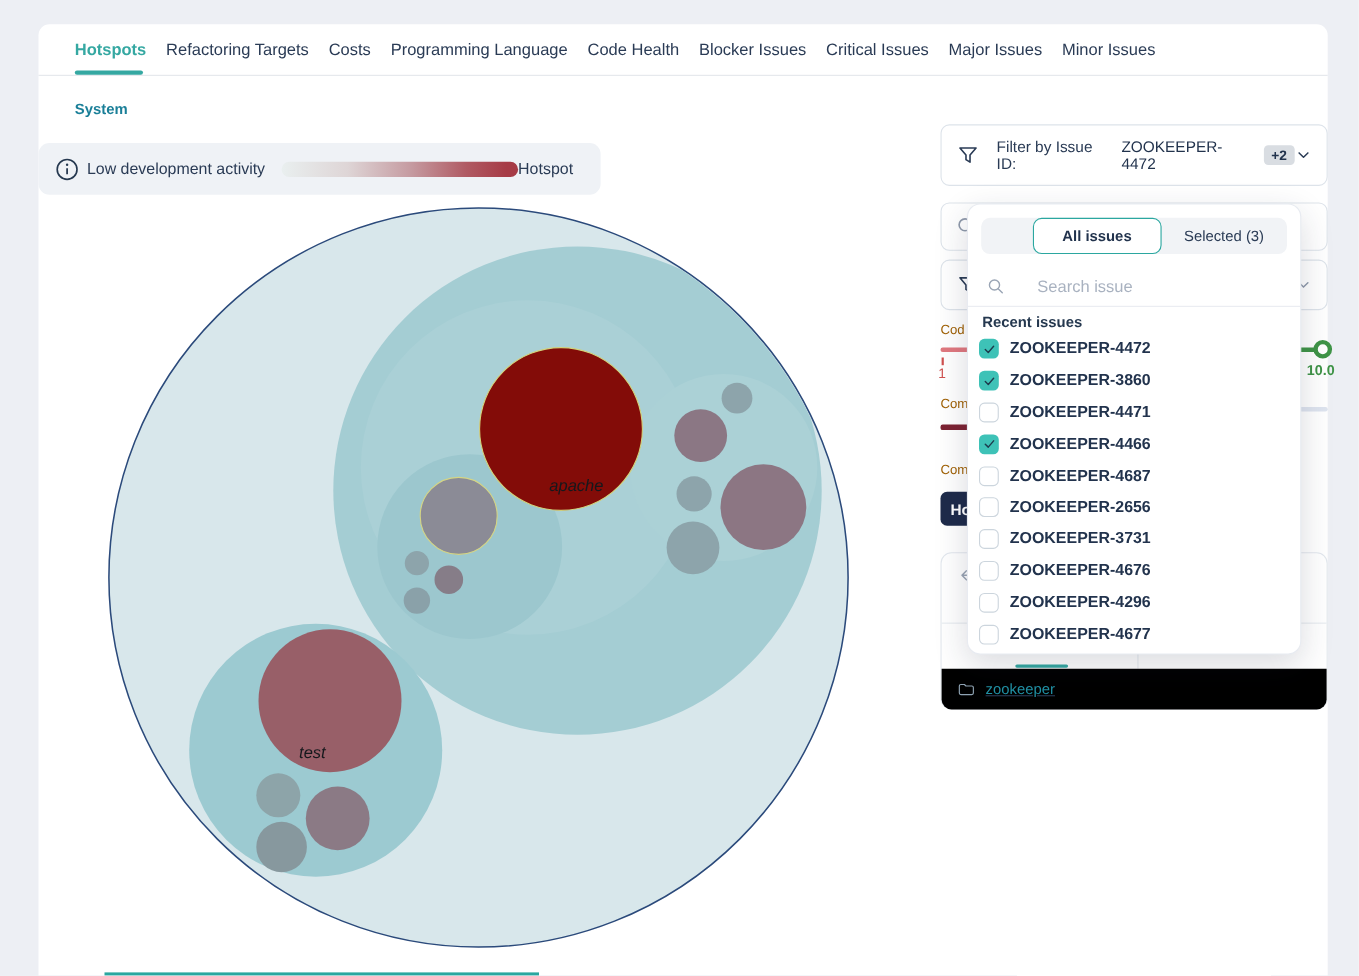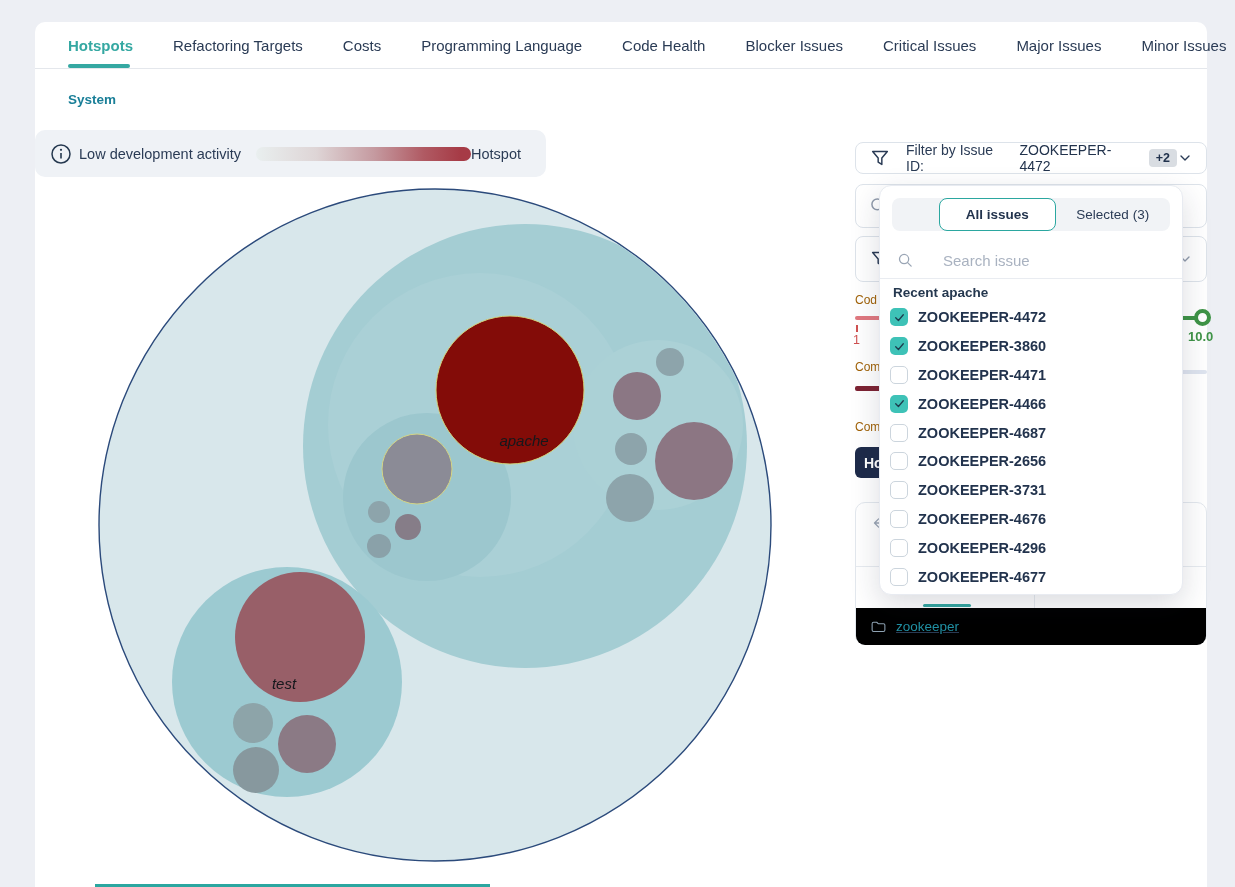--- a/index.html
+++ b/index.html
@@ -1,21 +1,21 @@
 <!DOCTYPE html>
 <html><head>
 <meta charset="utf-8">
 <style>
   html,body{margin:0;padding:0;background:#edeff4;}
   #screen{position:relative;width:1235px;height:887px;background:#edeff4;overflow:hidden;
           font-family:"Liberation Sans",sans-serif;color:#2a3b55;}
   .card{position:absolute;left:35px;top:22px;width:1172px;height:865px;background:#fff;border-radius:10px 10px 0 0;}
 
   
-  #tabs{position:absolute;left:68px;top:22px;height:46px;display:flex;align-items:center;gap:40px;z-index:2;}
+  #tabs{position:absolute;left:68px;top:22px;height:46px;display:flex;align-items:center;gap:18px;z-index:2;}
   .tab{font-size:15px;font-weight:500;color:#2a3b55;white-space:nowrap;cursor:pointer;}
   .tab.active{color:#35a8a2;font-weight:600;}
   .tab-underline{position:absolute;left:68px;top:64px;width:62px;height:4px;background:#35a8a2;border-radius:2px;z-index:2;}
   .tabs-divider{position:absolute;left:35px;top:68px;width:1172px;height:1px;background:#e4e7ec;z-index:1;}
 
   .system{position:absolute;left:68px;top:92px;font-size:13.5px;font-weight:700;color:#1a7f98;z-index:2;cursor:pointer;}
 
   
   .legend{position:absolute;left:35px;top:130px;width:511px;height:47px;background:#eff2f6;border-radius:10px;
           display:flex;align-items:center;z-index:2;}
@@ -145,21 +145,21 @@
         <circle cx="253" cy="723" r="20" fill="#8da4a9"></circle>
         <circle cx="307" cy="744" r="29" fill="#8b7a85"></circle>
         <circle cx="256" cy="770" r="23" fill="#87989e"></circle>
       </g>
     <g id="bubble-labels">
         <text x="524" y="446" text-anchor="middle" style="font-family:&quot;Liberation Sans&quot;,sans-serif;font-style:italic;font-size:15px;fill:#15181c;">apache</text>
         <text x="284" y="689" text-anchor="middle" style="font-family:&quot;Liberation Sans&quot;,sans-serif;font-style:italic;font-size:15px;fill:#15181c;">test</text>
       </g>
   </svg>
 
-  <div class="panel-box" style="top:142px;height:32px;">
+  <div class="panel-box" style="top:113px;height:56px;">
     <svg width="22" height="22" viewBox="0 0 24 24" style="margin-left:13px;flex:none">
       <path d="M4 5 H20 L14 12 V19 L10 16.5 V12 Z" fill="none" stroke="#2a3b55" stroke-width="1.6" stroke-linejoin="round"></path>
     </svg>
     <span class="fb-label">Filter by Issue ID:</span>
     <span class="fb-value">ZOOKEEPER-4472</span>
     <span class="badge">+2</span>
     <svg class="chev" width="16" height="16" viewBox="0 0 24 24">
       <polyline points="6 9 12 15 18 9" fill="none" stroke="#2a3b55" stroke-width="2" stroke-linecap="round" stroke-linejoin="round"></polyline>
     </svg>
   </div>
@@ -216,21 +216,21 @@
       <div class="seg-btn">Selected (3)</div>
     </div>
     <div class="dd-search">
       <svg width="17" height="17" viewBox="0 0 24 24">
         <circle cx="10" cy="10" r="6.5" fill="none" stroke="#9aa5b5" stroke-width="1.8"></circle>
         <line x1="15" y1="15" x2="20" y2="20" stroke="#9aa5b5" stroke-width="1.8" stroke-linecap="round"></line>
       </svg>
       <input type="text" placeholder="Search issue" style="">
     </div>
     <div class="dd-div"></div>
-    <div class="dd-section">Recent apache</div>
+    <div class="dd-section">Recent issues</div>
     <div id="issue-list">
         <div class="issue-row">
           <div class="cb checked">
             <svg width="13" height="13" viewBox="0 0 24 24">
               <polyline points="5 12.5 10 17.5 19 7" fill="none" stroke="#1d3c4e" stroke-width="2.4" stroke-linecap="round" stroke-linejoin="round"></polyline>
             </svg>
           </div>
           <span class="issue-label">ZOOKEEPER-4472</span>
         </div>
         <div class="issue-row">

